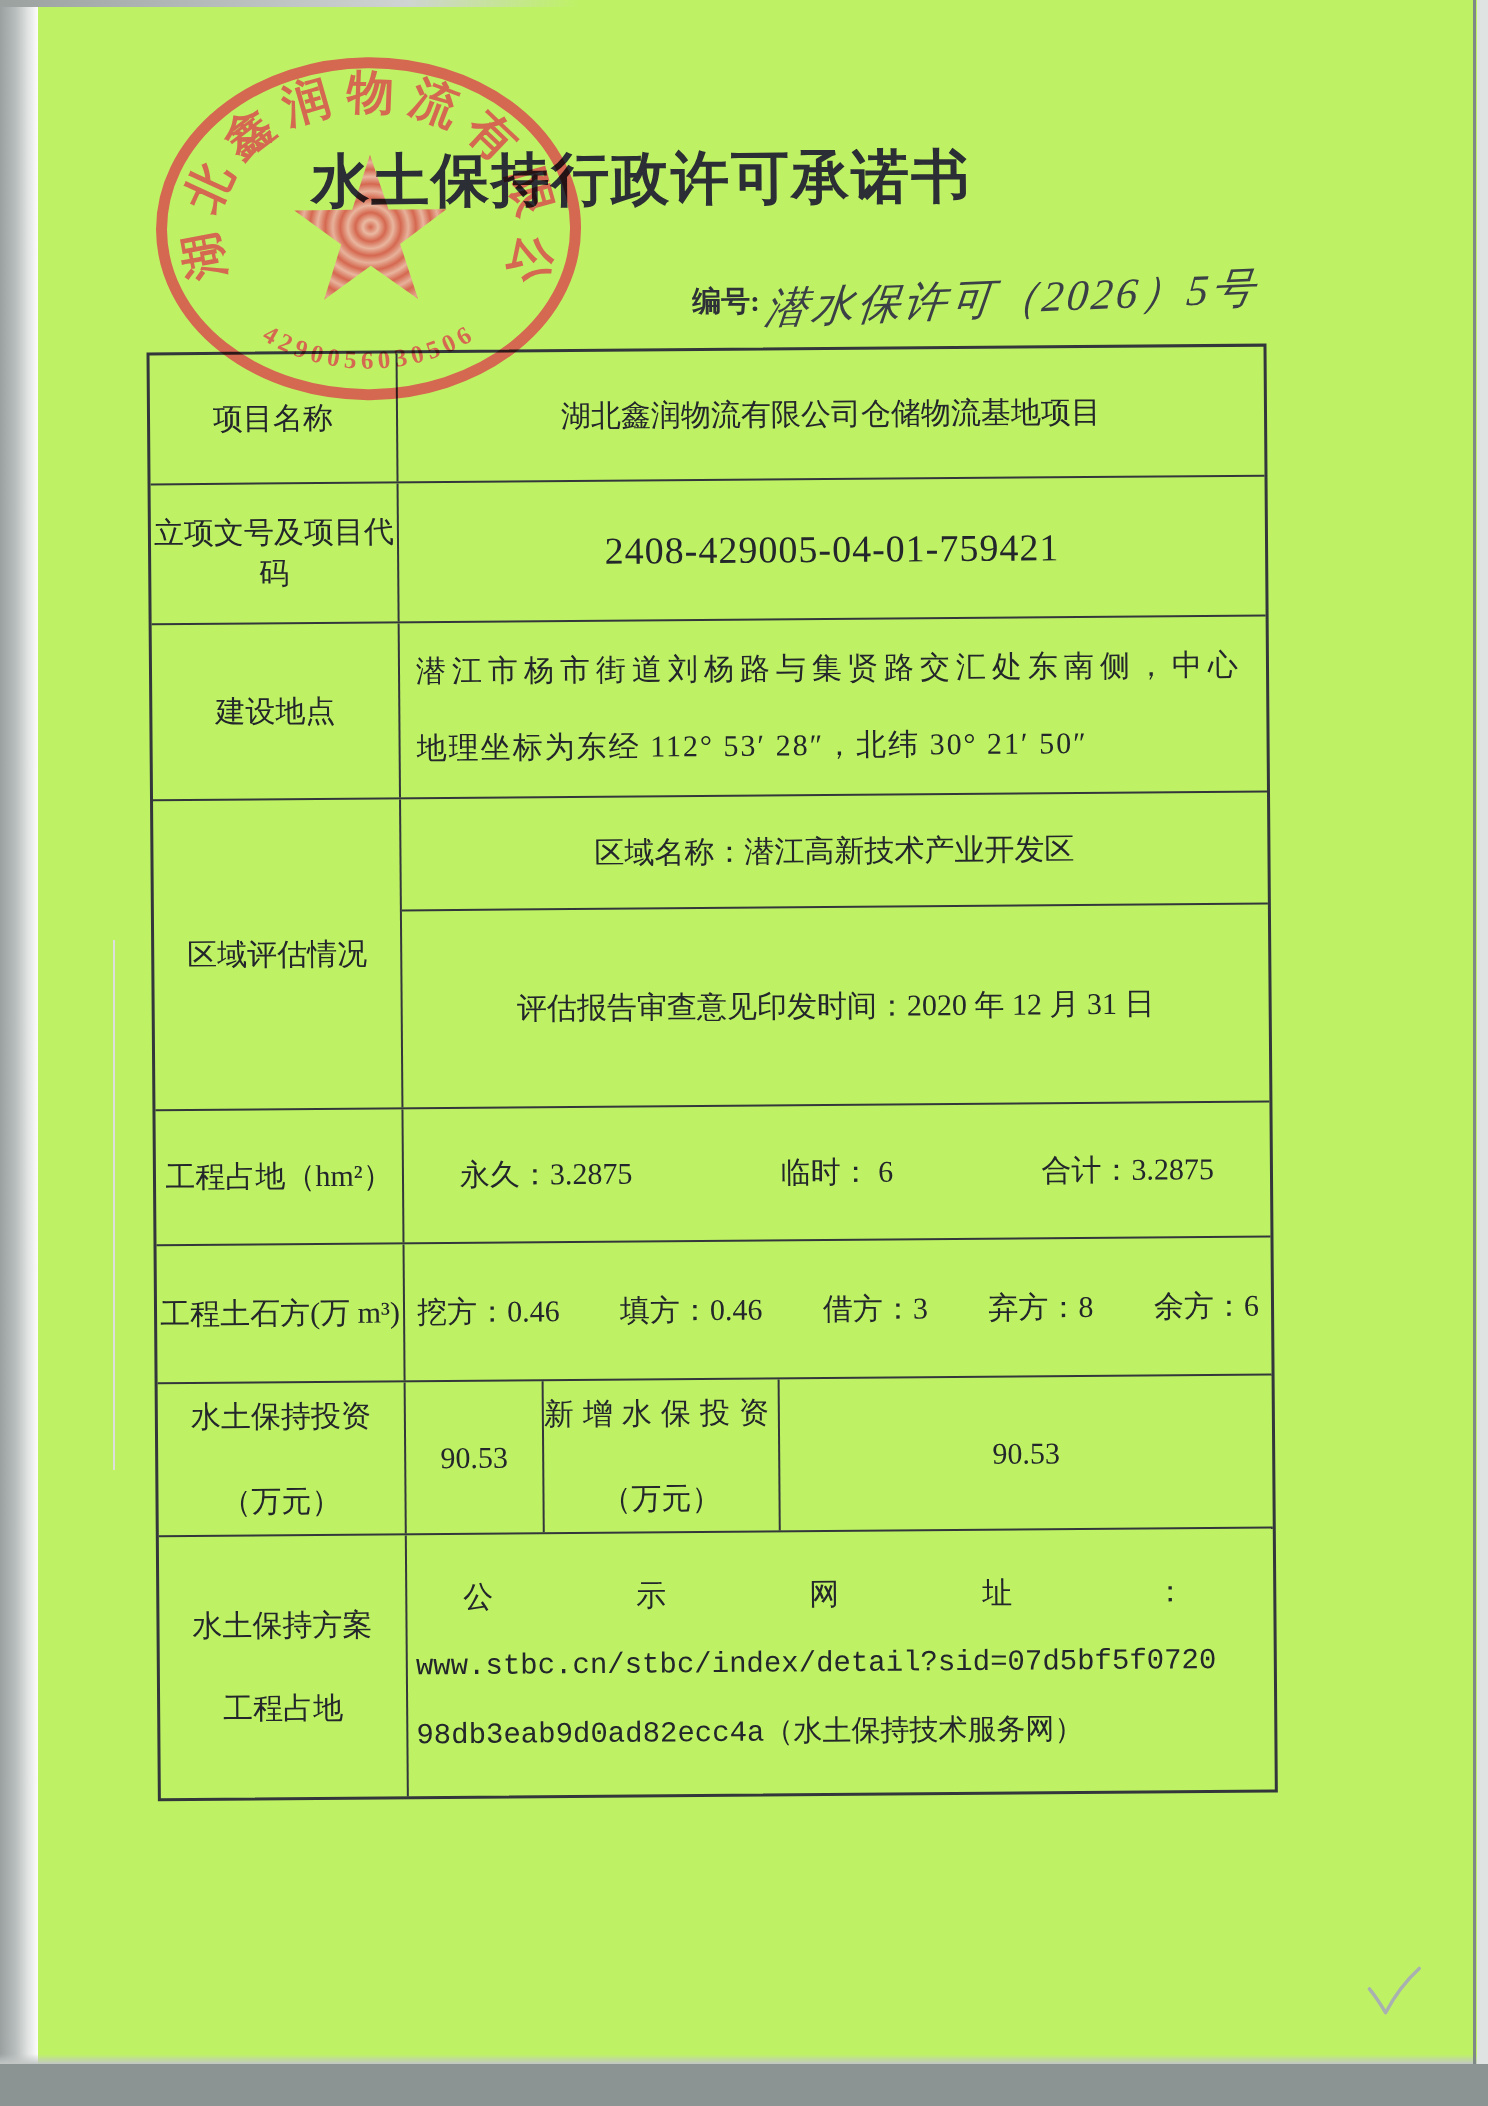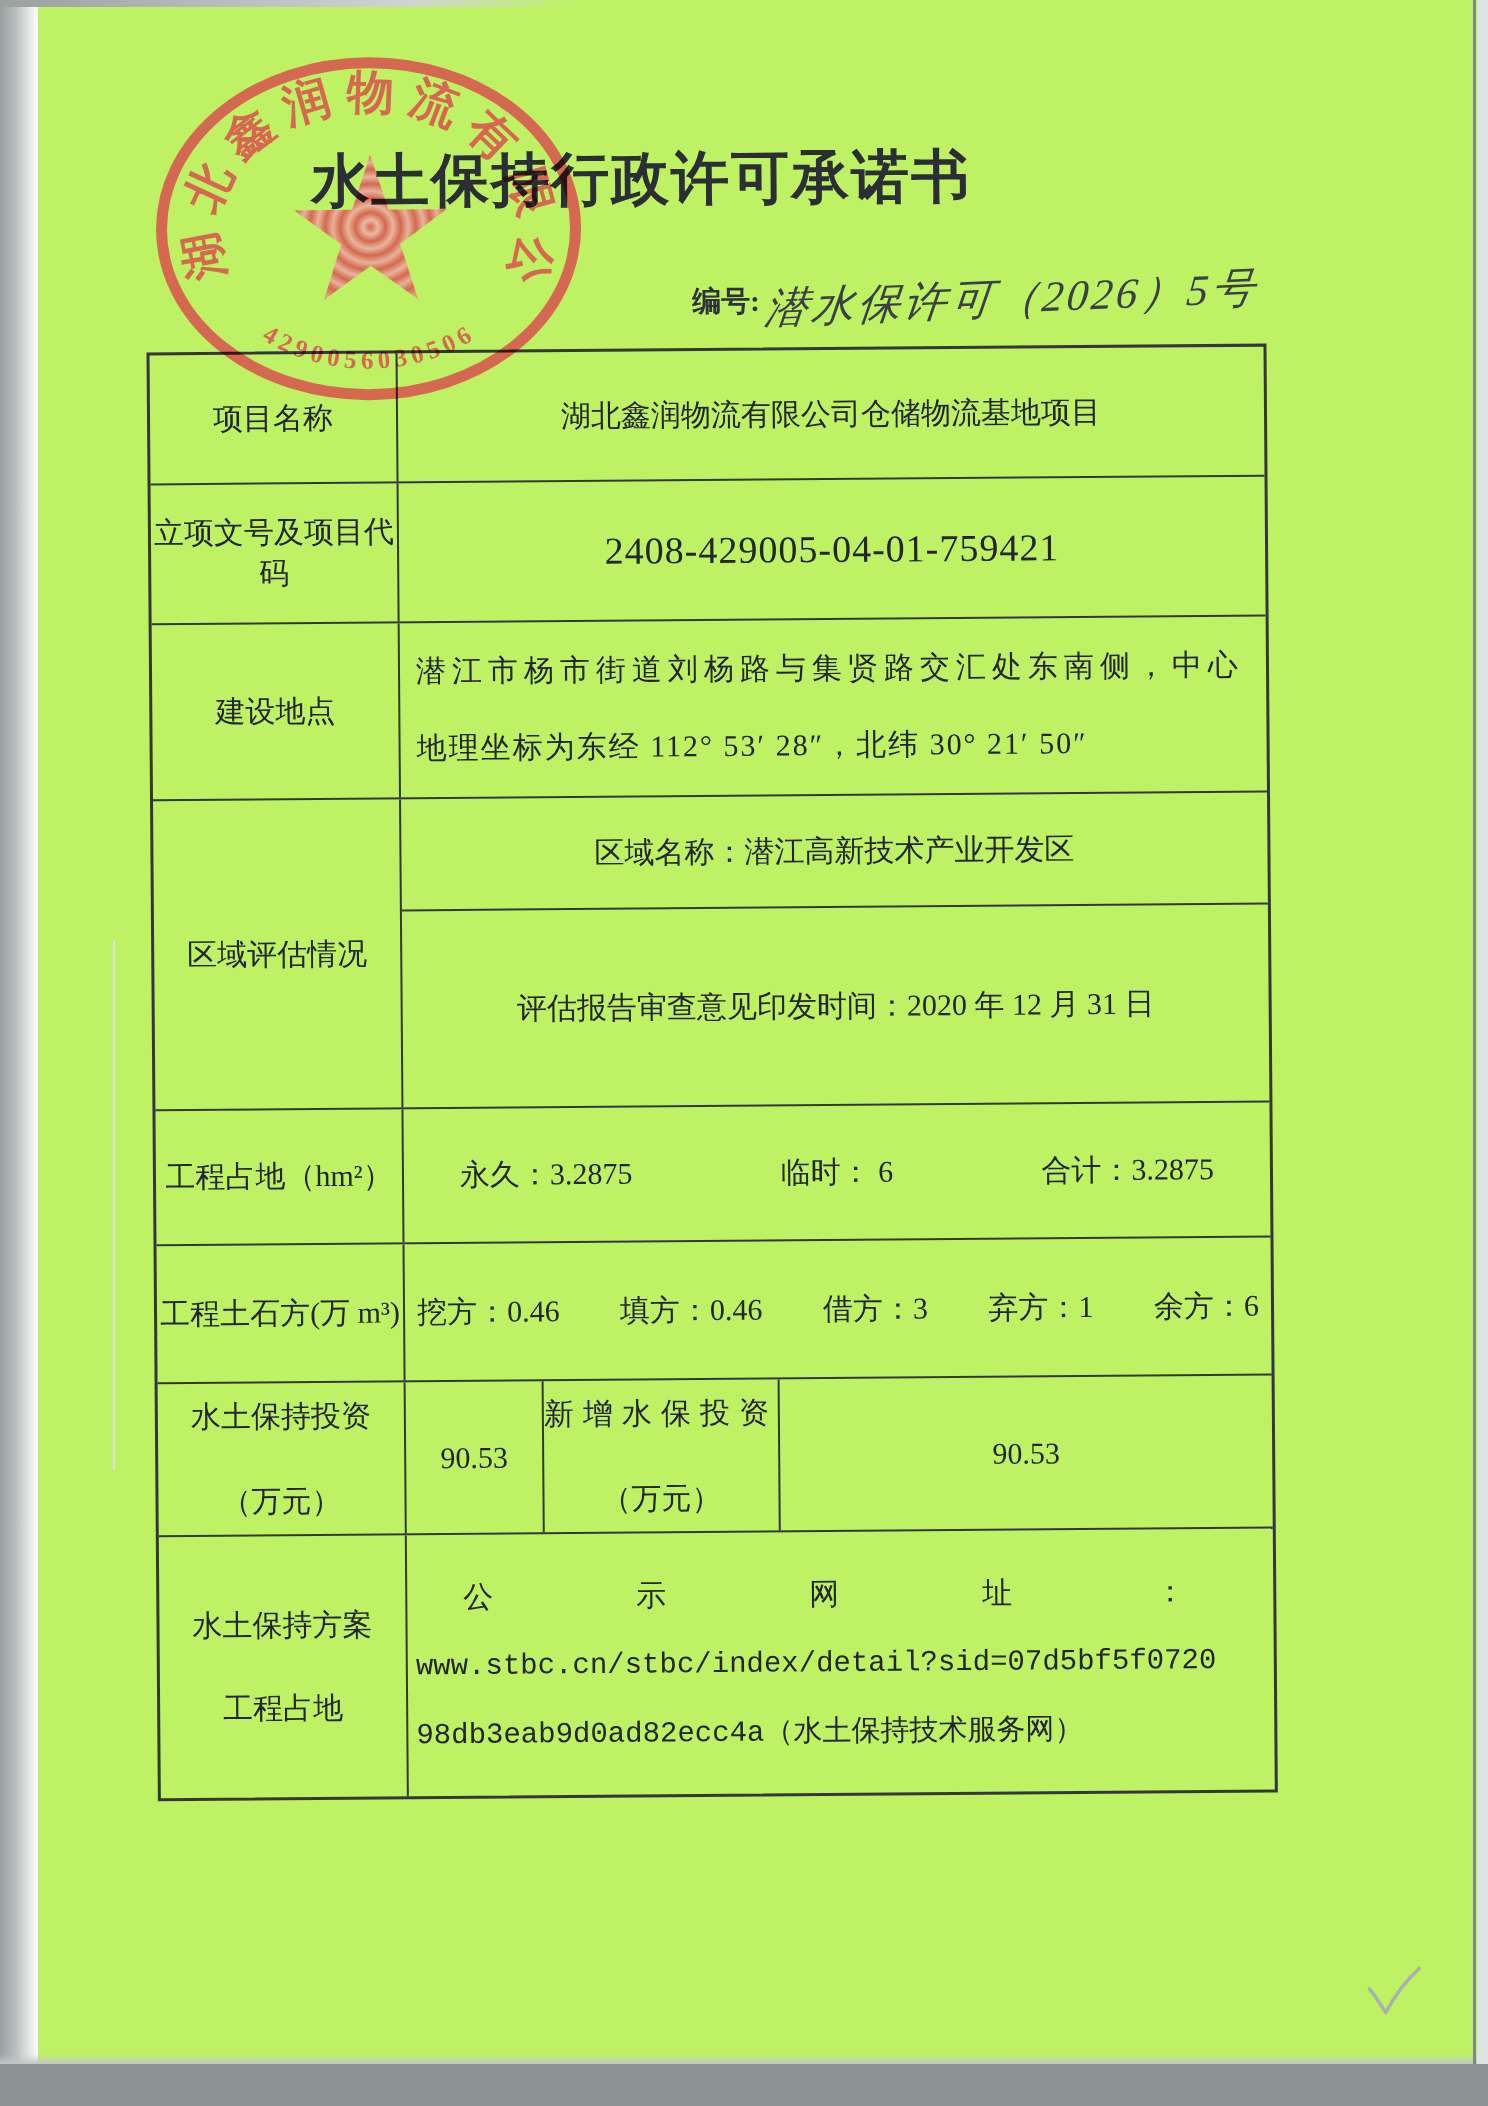--- a/index.html
+++ b/index.html
@@ -112,21 +112,21 @@
           <span>合计：3.2875</span>
         </div>
       </div>
 
       <div class="t-row rh6">
         <div class="lbl">工程土石方(万 m³)</div>
         <div class="val spread-tight">
           <span>挖方：0.46</span>
           <span>填方：0.46</span>
           <span>借方：3</span>
-          <span>弃方：1</span>
+          <span>弃方：8</span>
           <span>余方：6</span>
         </div>
       </div>
 
       <div class="t-row rh7">
         <div class="lbl">
           <span>水土保持投资</span>
           <span>（万元）</span>
         </div>
         <div class="inv-c1">90.53</div>

